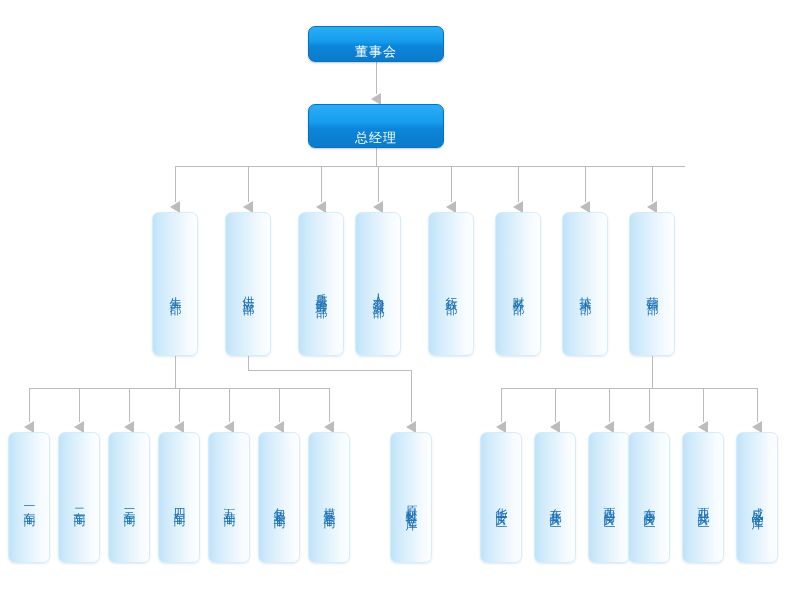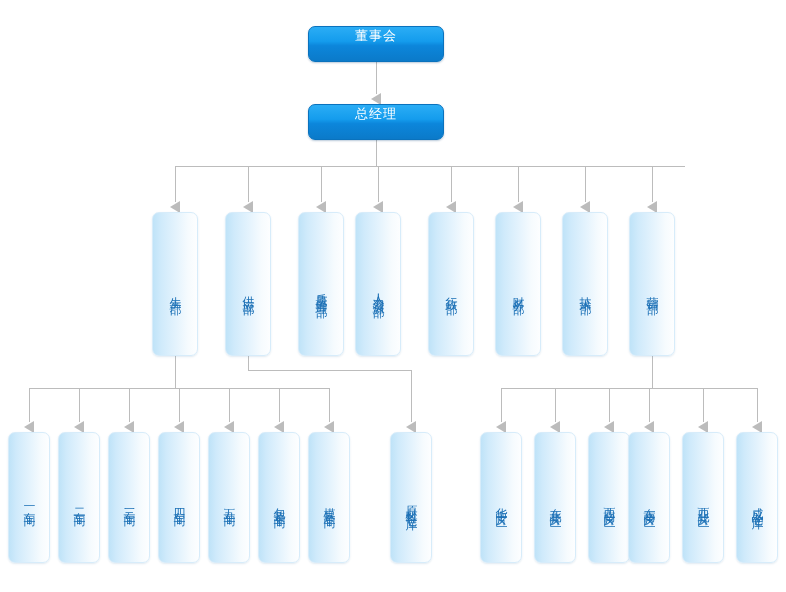--- a/index.html
+++ b/index.html
@@ -26,21 +26,21 @@
     width: 786px;
     height: 592px;
   }
 
   
   .node {
     position: absolute;
     box-sizing: border-box;
     border-radius: 6px;
     display: flex;
-    align-items: flex-start;
+    align-items: flex-end;
     justify-content: center;
     text-align: center;
     z-index: 2;
   }
 
   
   .node.primary {
     background: linear-gradient(to bottom, #2badf5 0%, #149ced 42%, #0c86db 55%, #0b7ac9 100%);
     border: 1px solid #0a72bd;
     border-radius: 7px;
@@ -120,21 +120,21 @@
       <path d="M 609 388 L 609 422" marker-end="url(#arrow)"></path>
       <path d="M 649 388 L 649 422" marker-end="url(#arrow)"></path>
       <path d="M 703 388 L 703 422" marker-end="url(#arrow)"></path>
       <path d="M 757 388 L 757 422" marker-end="url(#arrow)"></path>
     </g>
   </svg>
 
   <div class="node primary" style="left: 308px; top: 26px; width: 136px; height: 36px;">
     <span>董事会</span>
   </div>
-  <div class="node primary" style="left: 308px; top: 104px; width: 136px; height: 36px;">
+  <div class="node primary" style="left: 308px; top: 104px; width: 136px; height: 44px;">
     <span>总经理</span>
   </div>
 
   <div id="departments-group">
       <div class="node column dept" style="left: 152px; top: 212px; width: 46px; height: 144px;">
         <span class="vlabel">生产部</span>
       </div>
       <div class="node column dept" style="left: 225px; top: 212px; width: 46px; height: 144px;">
         <span class="vlabel">供应部</span>
       </div>

